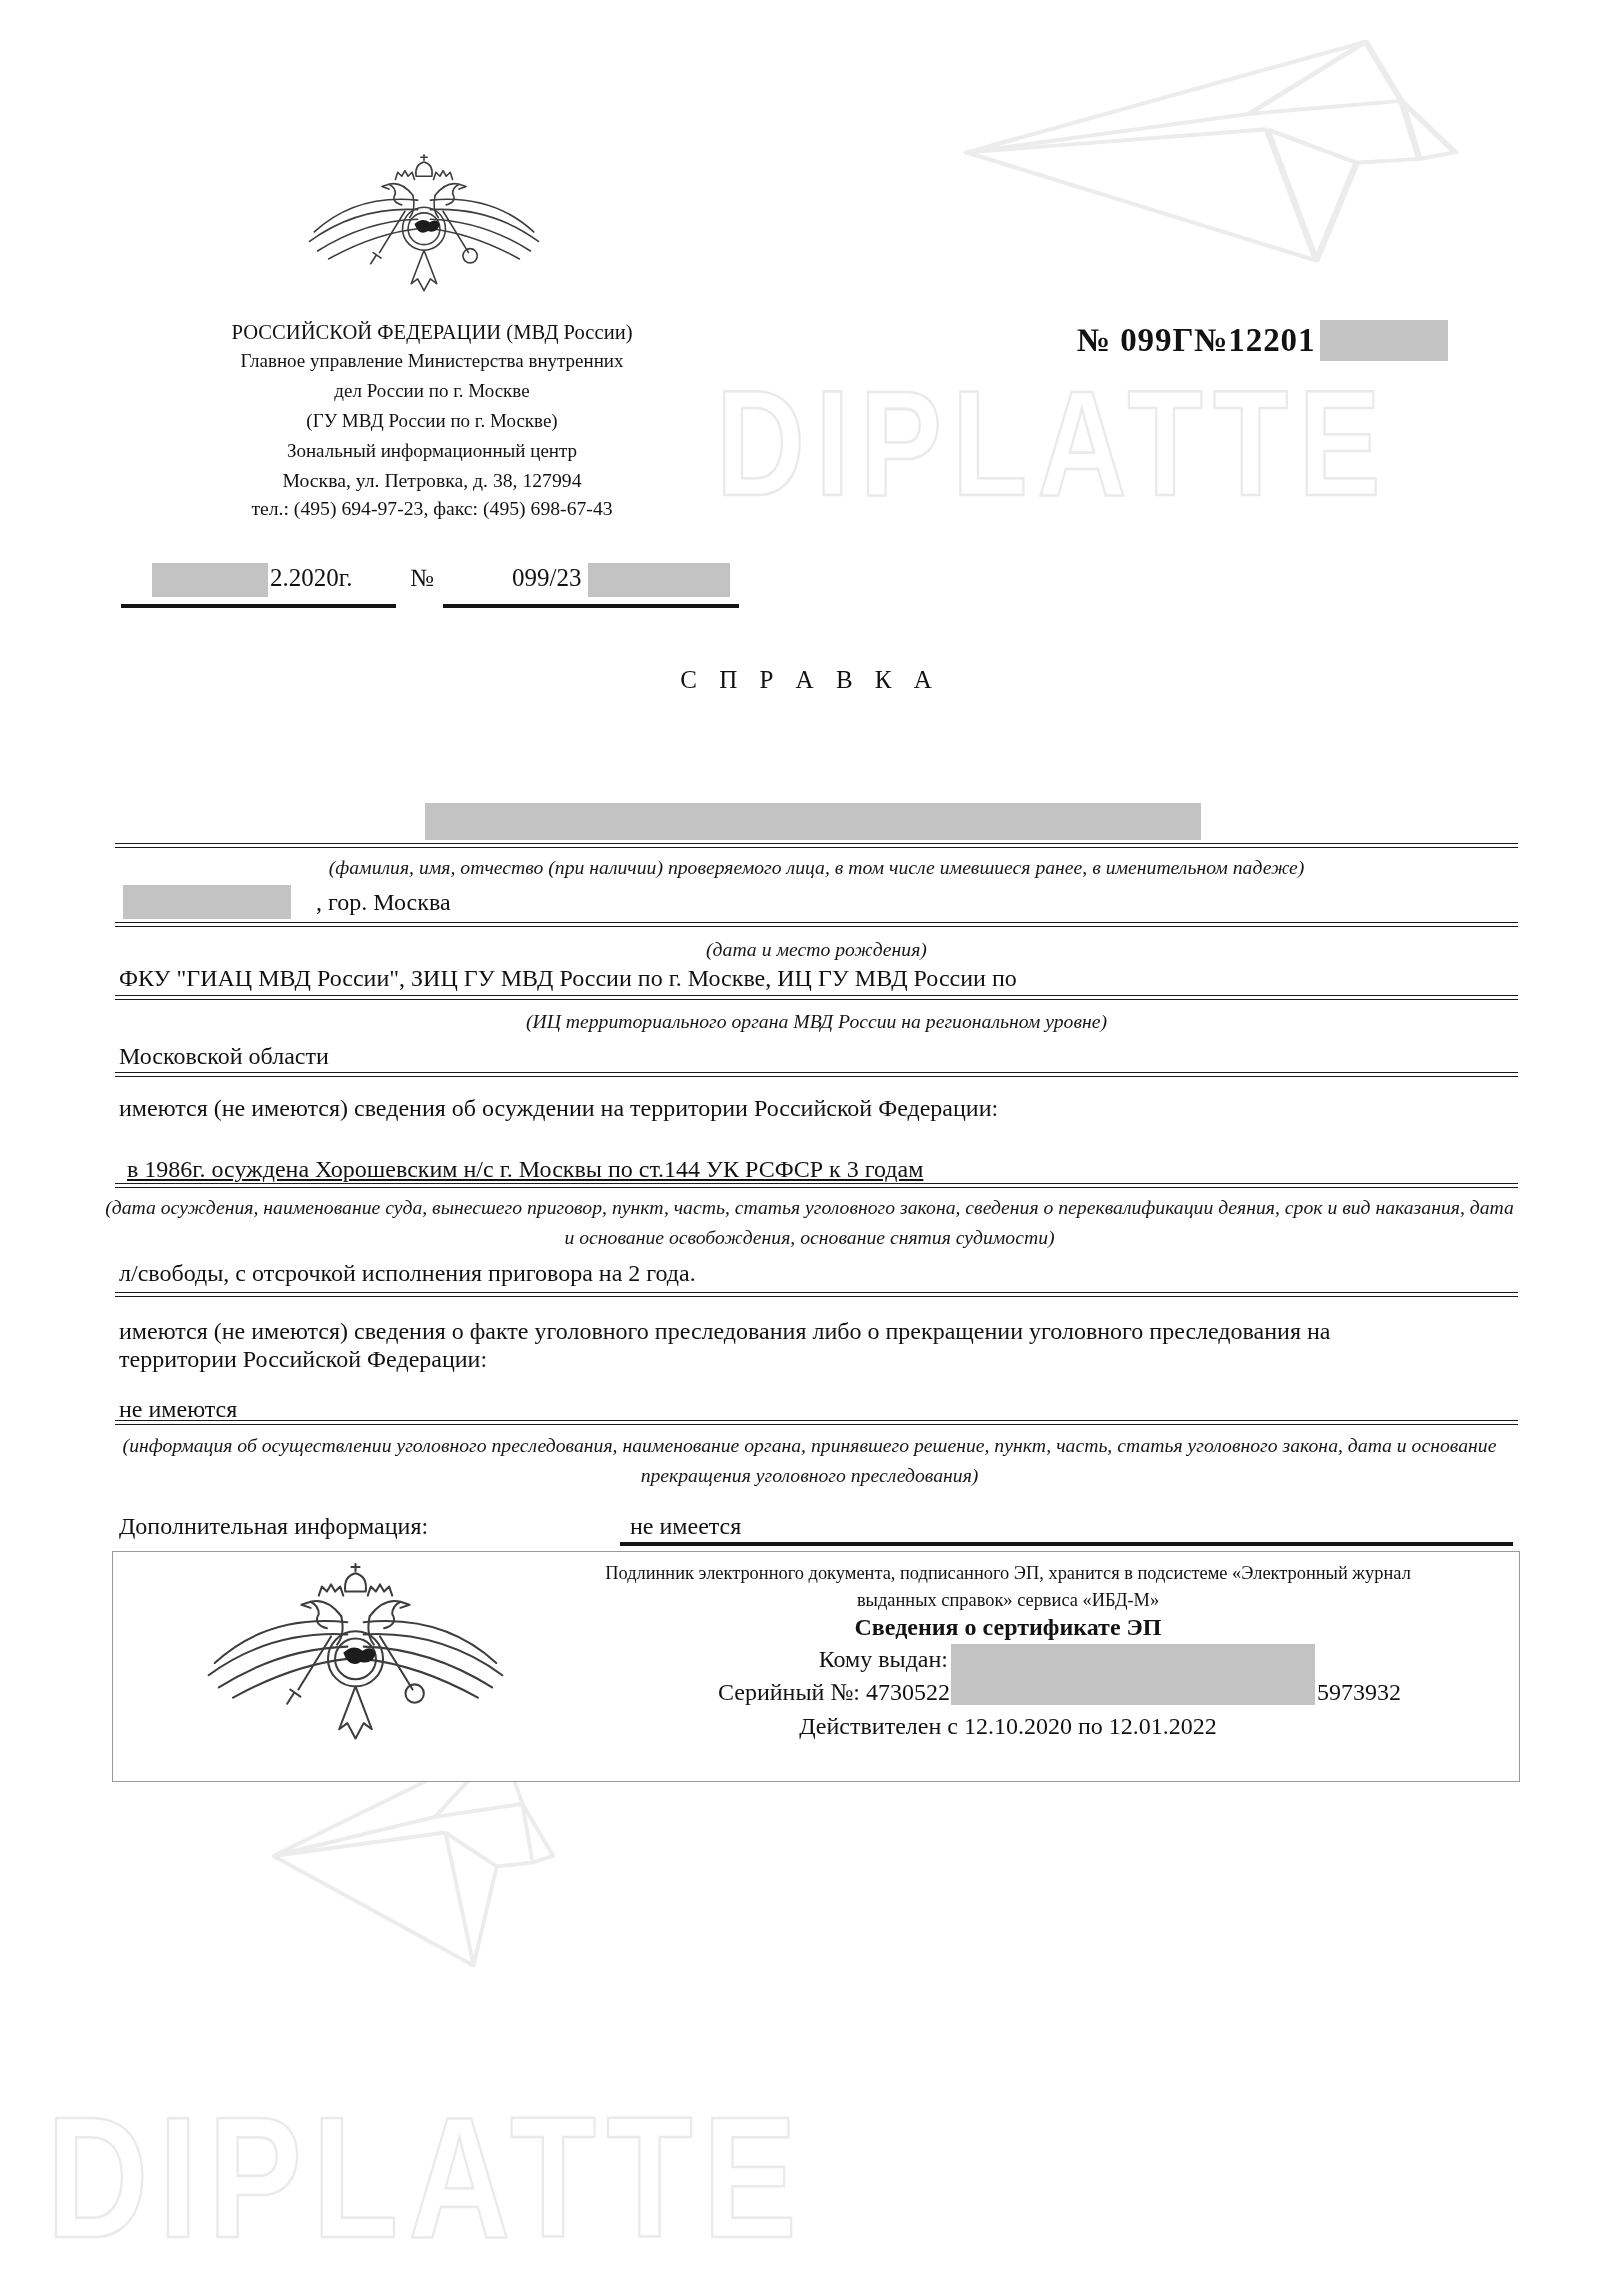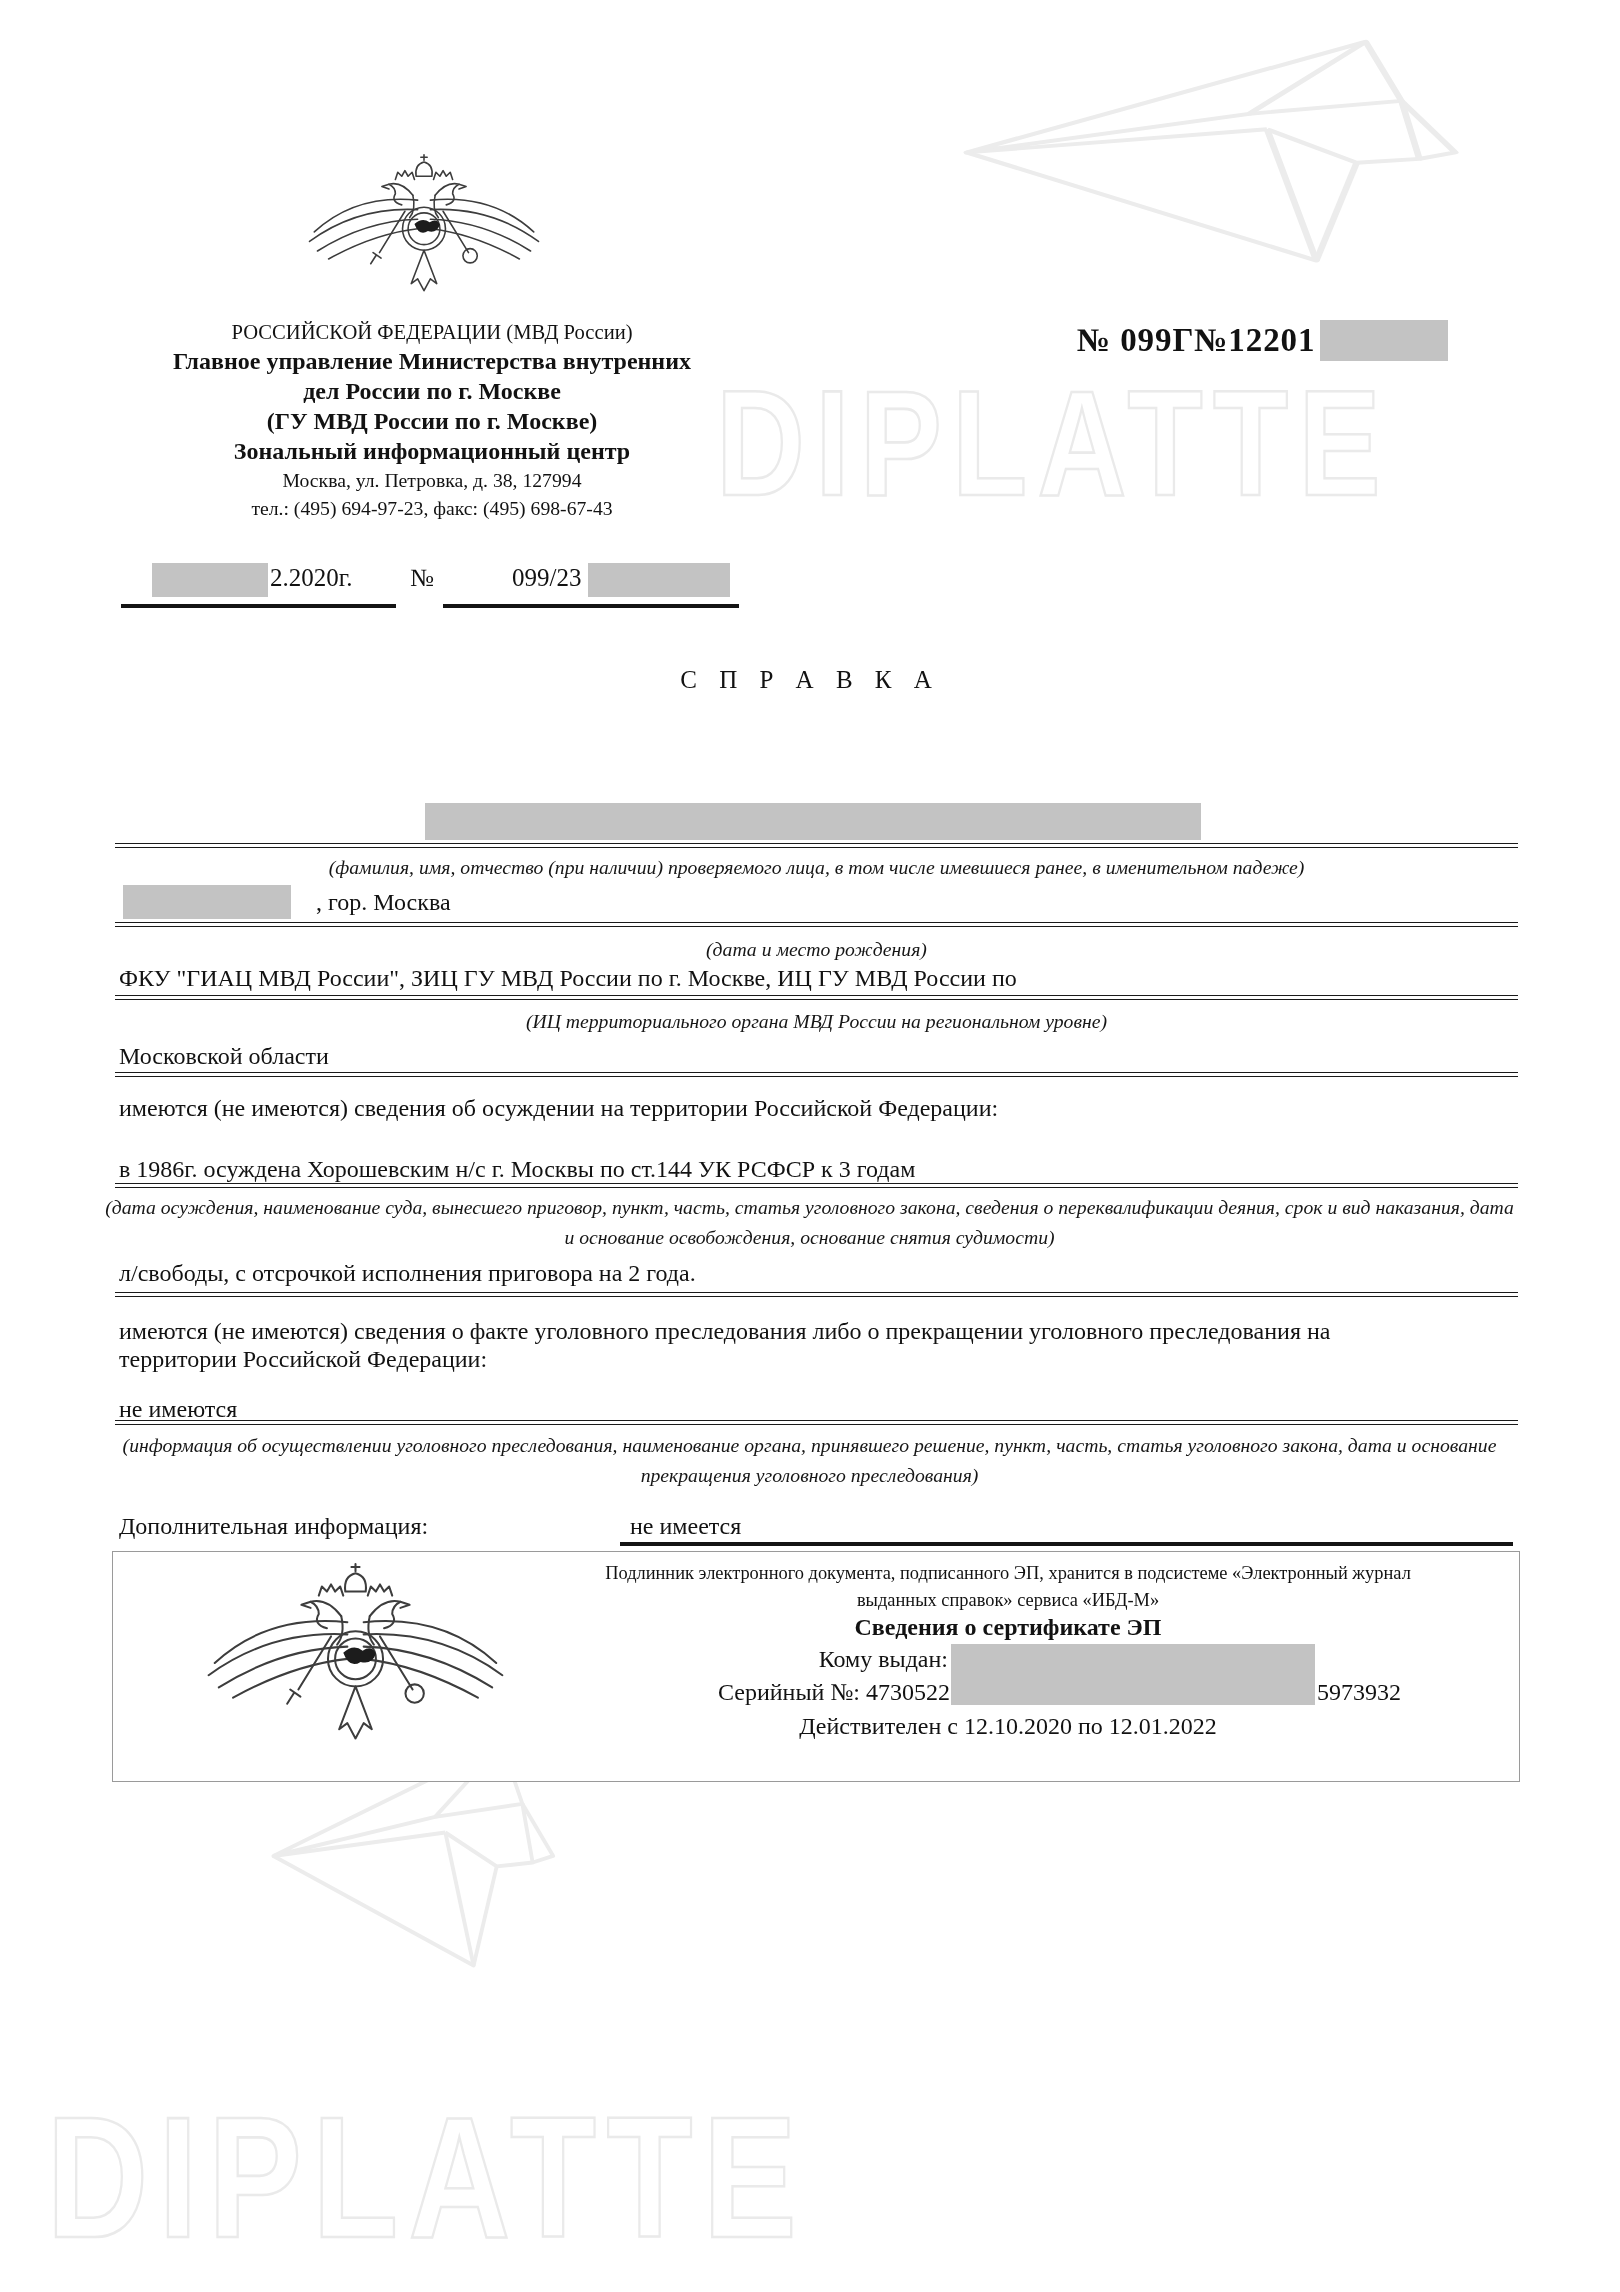--- a/index.html
+++ b/index.html
@@ -14,21 +14,21 @@
   }
   .abs{position:absolute;}
   .center{text-align:center;}
   .bold{font-weight:bold;}
   .body-text{font-size:24px;line-height:28px;}
   .caption{font-size:19.7px;line-height:29.6px;text-align:center;color:#161616;font-style:italic;}
   .rule{height:5.4px;border-top:1.8px solid #1a1a1a;border-bottom:1.8px solid #1a1a1a;box-sizing:border-box;}
   .uline{height:3.6px;background:#141414;}
   .redact{background:#c3c3c3;}
   .hdr-small{font-size:20.6px;line-height:27px;}
-  .hdr-bold{font-size:24px;line-height:30px;font-weight:bold;}
+  .hdr-bold{font-size:19px;line-height:30px;font-weight:normal;}
   .hdr-addr{font-size:19.7px;line-height:28px;}
   .docnum{font-size:33px;font-weight:bold;letter-spacing:0.9px;}
   .title-main{font-size:25px;font-weight:normal;letter-spacing:8px;}
   .cert-note{font-size:18.4px;line-height:27px;text-align:center;}
   .cert-line{font-size:24px;line-height:30px;}
   .cert-box{border:1.8px solid #9a9a9a;background:#ffffff;box-sizing:border-box;}
   svg text.wm{
     font-family:"Liberation Sans", sans-serif;
     font-weight:bold;
     fill:none;
@@ -139,21 +139,21 @@
   <div class="abs rule" style="left:115px;top:922px;width:1403px;"></div>
   <div class="abs caption" style="left:115px;top:935px;width:1403px;">(дата и место рождения)</div>
 
   <div class="abs body-text" style="left:119px;top:964px;">ФКУ "ГИАЦ МВД России", ЗИЦ ГУ МВД России по г. Москве, ИЦ ГУ МВД России по</div>
   <div class="abs rule" style="left:115px;top:995px;width:1403px;"></div>
   <div class="abs caption" style="left:115px;top:1007px;width:1403px;">(ИЦ территориального органа МВД России на региональном уровне)</div>
   <div class="abs body-text" style="left:119px;top:1042px;">Московской области</div>
   <div class="abs rule" style="left:115px;top:1072px;width:1403px;"></div>
 
   <div class="abs body-text" style="left:119px;top:1094px;">имеются (не имеются) сведения об осуждении на территории Российской Федерации:</div>
-  <div class="abs body-text" style="left:119px;top:1155px;">в 1986г. осуждена Хорошевским н/с г. Москвы по ст.144 УК РСФСР к 3 годам</div>
+  <div class="abs body-text" style="left:127px;top:1155px;text-decoration:underline;">в 1986г. осуждена Хорошевским н/с г. Москвы по ст.144 УК РСФСР к 3 годам</div>
   <div class="abs rule" style="left:115px;top:1183px;width:1403px;"></div>
   <div class="abs caption" style="left:102px;top:1193px;width:1415px;">(дата осуждения, наименование суда, вынесшего приговор, пункт, часть, статья уголовного закона, сведения о переквалификации деяния, срок и вид наказания, дата и основание освобождения, основание снятия судимости)</div>
   <div class="abs body-text" style="left:119px;top:1259px;">л/свободы, с отсрочкой исполнения приговора на 2 года.</div>
   <div class="abs rule" style="left:115px;top:1292px;width:1403px;"></div>
 
   <div class="abs body-text" style="left:119px;top:1317px;width:1272px;">имеются (не имеются) сведения о факте уголовного преследования либо о прекращении уголовного преследования на территории Российской Федерации:</div>
   <div class="abs body-text" style="left:119px;top:1395px;">не имеются</div>
   <div class="abs rule" style="left:115px;top:1420px;width:1403px;"></div>
   <div class="abs caption" style="left:102px;top:1431px;width:1415px;">(информация об осуществлении уголовного преследования, наименование органа, принявшего решение, пункт, часть, статья уголовного закона, дата и основание прекращения уголовного преследования)</div>
 

